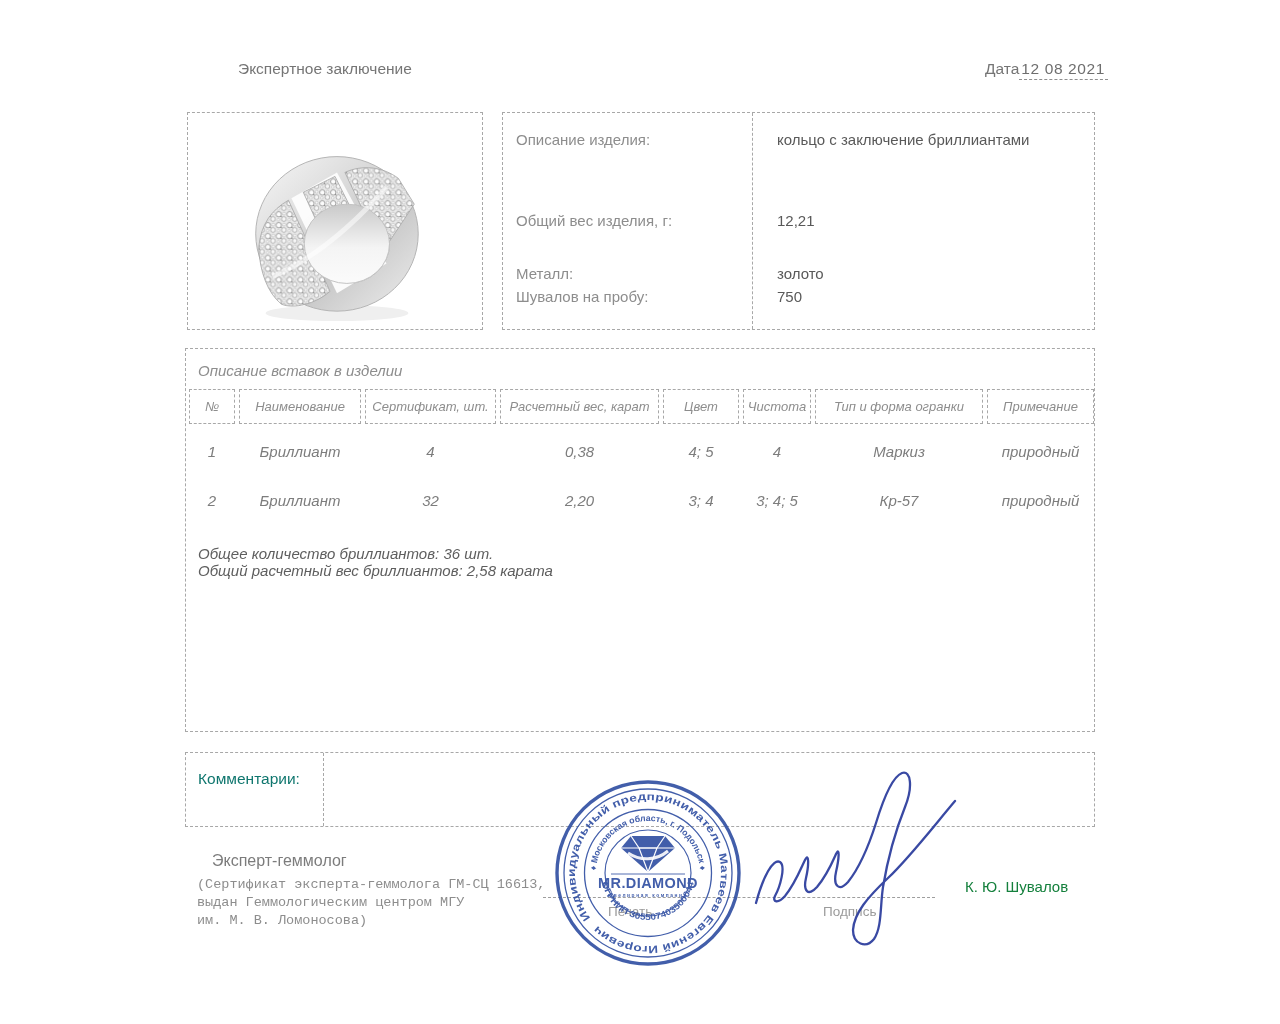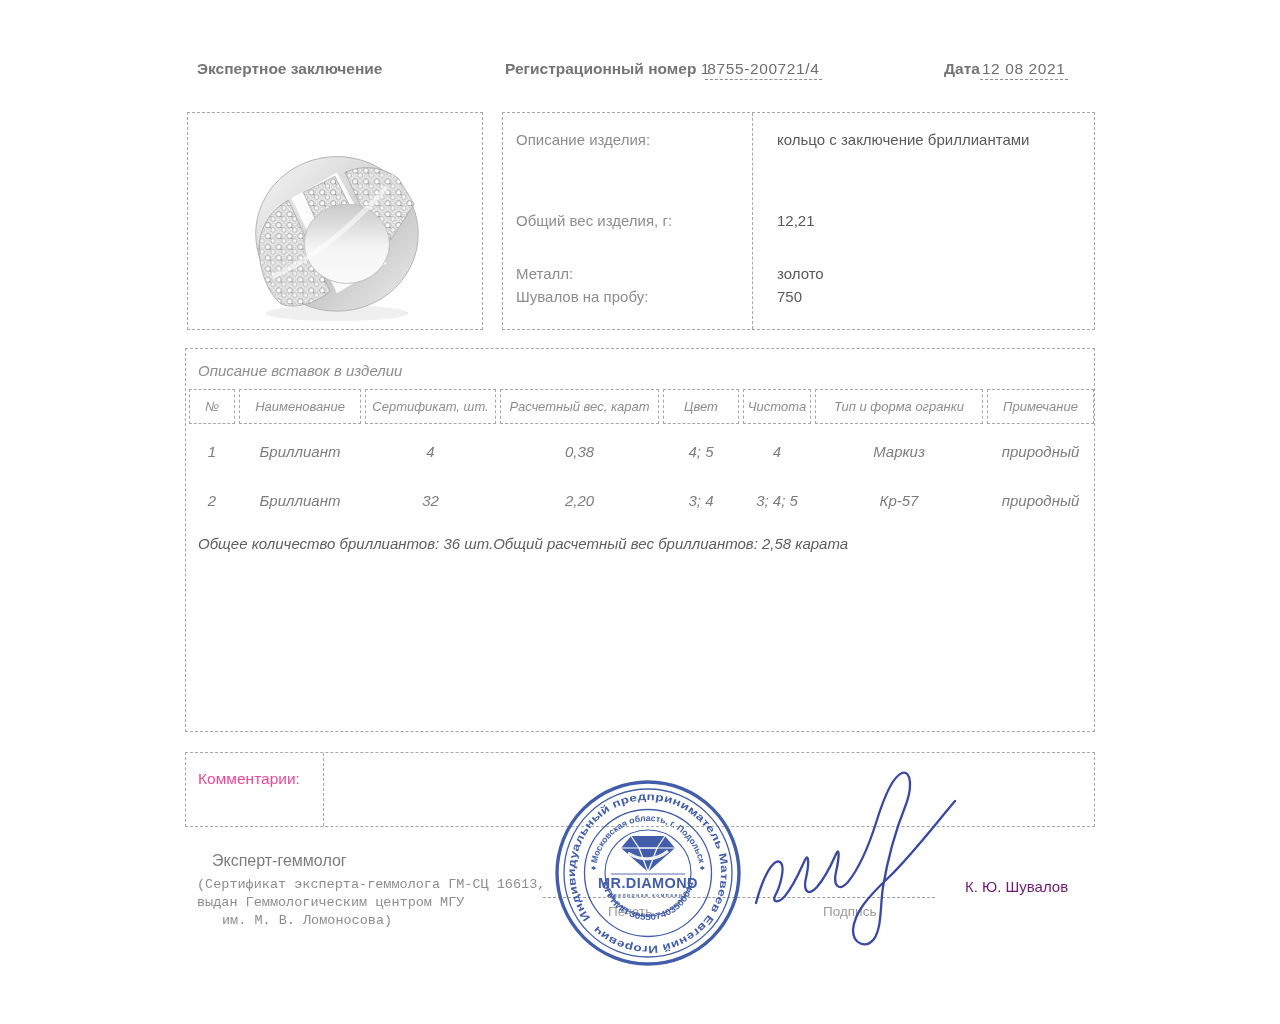--- a/index.html
+++ b/index.html
@@ -1,62 +1,58 @@
 <!DOCTYPE html>
 <html><head>
 <meta charset="utf-8">
 <style>
   html,body{margin:0;padding:0;background:#ffffff;}
   .page{position:relative;width:1280px;height:1024px;background:#fff;overflow:hidden;
         font-family:"Liberation Sans",sans-serif;}
-  .bold{font-weight:bold;}
+  .bold{font-weight:normal;margin-left:41px;}
   .dashed-box{position:absolute;border:1px dashed #a8a8a8;box-sizing:border-box;background:#fff;}
   .u{border-bottom:1px dashed #8f8f8f;padding:0 3px 2px 2px;}
   
   .hdr{position:absolute;top:60px;font-size:15.5px;color:#757575;white-space:nowrap;}
   
   .desc-row{position:absolute;left:13px;right:8px;height:20px;}
   .desc-lbl{position:absolute;left:0;font-size:15px;color:#8d8d8d;white-space:nowrap;}
   .desc-val{position:absolute;left:261px;font-size:15px;color:#595959;white-space:nowrap;}
   .v-div{position:absolute;top:0;bottom:0;border-left:1px dashed #a8a8a8;}
   
   .inserts-title{padding:13px 0 0 12px;font-size:15px;color:#8d8d8d;}
   .grid-row{display:grid;grid-template-columns:46px 122px 131px 159px 76px 68px 168px 107px;
             column-gap:4px;margin-left:3px;}
   .thead{margin-top:10px;}
   .th{border:1px dashed #a8a8a8;height:35px;display:flex;align-items:center;justify-content:center;
       font-size:13px;color:#8d8d8d;box-sizing:border-box;white-space:nowrap;}
   .td{display:flex;align-items:center;justify-content:center;font-size:15px;color:#7d7d7d;height:22px;}
   .row1{margin-top:16px;}
   .row2{margin-top:27px;}
-  .totals{margin-top:24px;display:flex;justify-content:flex-start;padding:0 13px 0 12px;
-          font-size:15px;color:#5e5e5e;}
-  
-  .comments-lbl{position:absolute;left:12px;top:17px;font-size:15.5px;color:#ec4899;}
+  .totals{margin-top:34px;display:flex;justify-content:flex-start;padding:0 13px 0 12px;
+          font-size:15px;color:#5e5e5e;flex-direction:column;}
+  
+  .comments-lbl{position:absolute;left:12px;top:17px;font-size:15.5px;color:#0f766e;}
   
   .expert-role{position:absolute;left:180px;top:852px;font-size:16px;color:#7c7c7c;margin-left:32px;}
   .cert-line{position:absolute;left:197px;font-size:13.5px;color:#8d8d8d;white-space:nowrap;font-family:Liberation Mono, monospace;}
   .seal-line{position:absolute;left:543px;top:897px;width:392px;border-top:1px dashed #9e9e9e;}
   .seal-lbl{position:absolute;font-size:13.5px;color:#9b9b9b;}
-  .signer-name{position:absolute;left:965px;top:878px;font-size:15px;color:#701a75;white-space:nowrap;}
+  .signer-name{position:absolute;left:965px;top:878px;font-size:15px;color:#15803d;white-space:nowrap;}
   .stamp-wrap{position:absolute;left:553px;top:778px;width:190px;height:190px;opacity:.9;}
   .sig-wrap{position:absolute;left:733px;top:755px;width:240px;height:200px;}
   svg{display:block;}
   svg text{font-family:"Liberation Sans",sans-serif;}
 </style>
 </head>
 <body>
 
 <div class="page">
 
   <div class="hdr bold" style="left:197px;">Экспертное заключение</div>
-  <div class="hdr" style="left:505px;">
-    <span class="bold">Регистрационный номер</span>
-    <span style="color:#6e6e6e;">1</span><span class="u" style="margin-left:-4px;color:#6e6e6e;letter-spacing:.6px;">8755-200721/4</span>
-  </div>
   <div class="hdr" style="left:944px;">
     <span class="bold">Дата</span><span class="u" style="color:#6e6e6e;letter-spacing:.6px;">12 08 2021</span>
   </div>
 
   <div class="dashed-box" style="left:187px;top:112px;width:296px;height:218px;">
     <svg width="294" height="216" viewBox="0 0 296 218">
       <defs>
         <linearGradient id="met" x1="0" y1="0" x2="1" y2="1">
           <stop offset="0" stop-color="#f7f7f7"></stop>
             <stop offset="0.35" stop-color="#dcdcdc"></stop>
@@ -147,21 +143,21 @@
   </div>
 
   <div class="dashed-box" style="left:185px;top:752px;width:910px;height:75px;">
     <div class="v-div" style="left:137px;"></div>
     <div class="comments-lbl">Комментарии:</div>
   </div>
 
   <div class="expert-role">Эксперт-геммолог</div>
   <div class="cert-line" style="top:877px;">(Сертификат эксперта-геммолога ГМ-СЦ 16613,</div>
   <div class="cert-line" style="top:895px;">выдан Геммологическим центром МГУ</div>
-  <div class="cert-line" style="top:913px;margin-left:25px;">им. М. В. Ломоносова)</div>
+  <div class="cert-line" style="top:913px;">им. М. В. Ломоносова)</div>
 
   <div class="seal-line"></div>
   <div class="seal-lbl" style="left:608px;top:904px;">Печать</div>
   <div class="seal-lbl" style="left:823px;top:904px;">Подпись</div>
   <div class="signer-name">К. Ю. Шувалов</div>
 
   <div class="stamp-wrap">
     <svg width="190" height="190" viewBox="0 0 190 190">
       <defs>
         <path id="arcOuter" d="M 22,95 A 73,73 0 1 1 168,95 A 73,73 0 1 1 22,95"></path>

